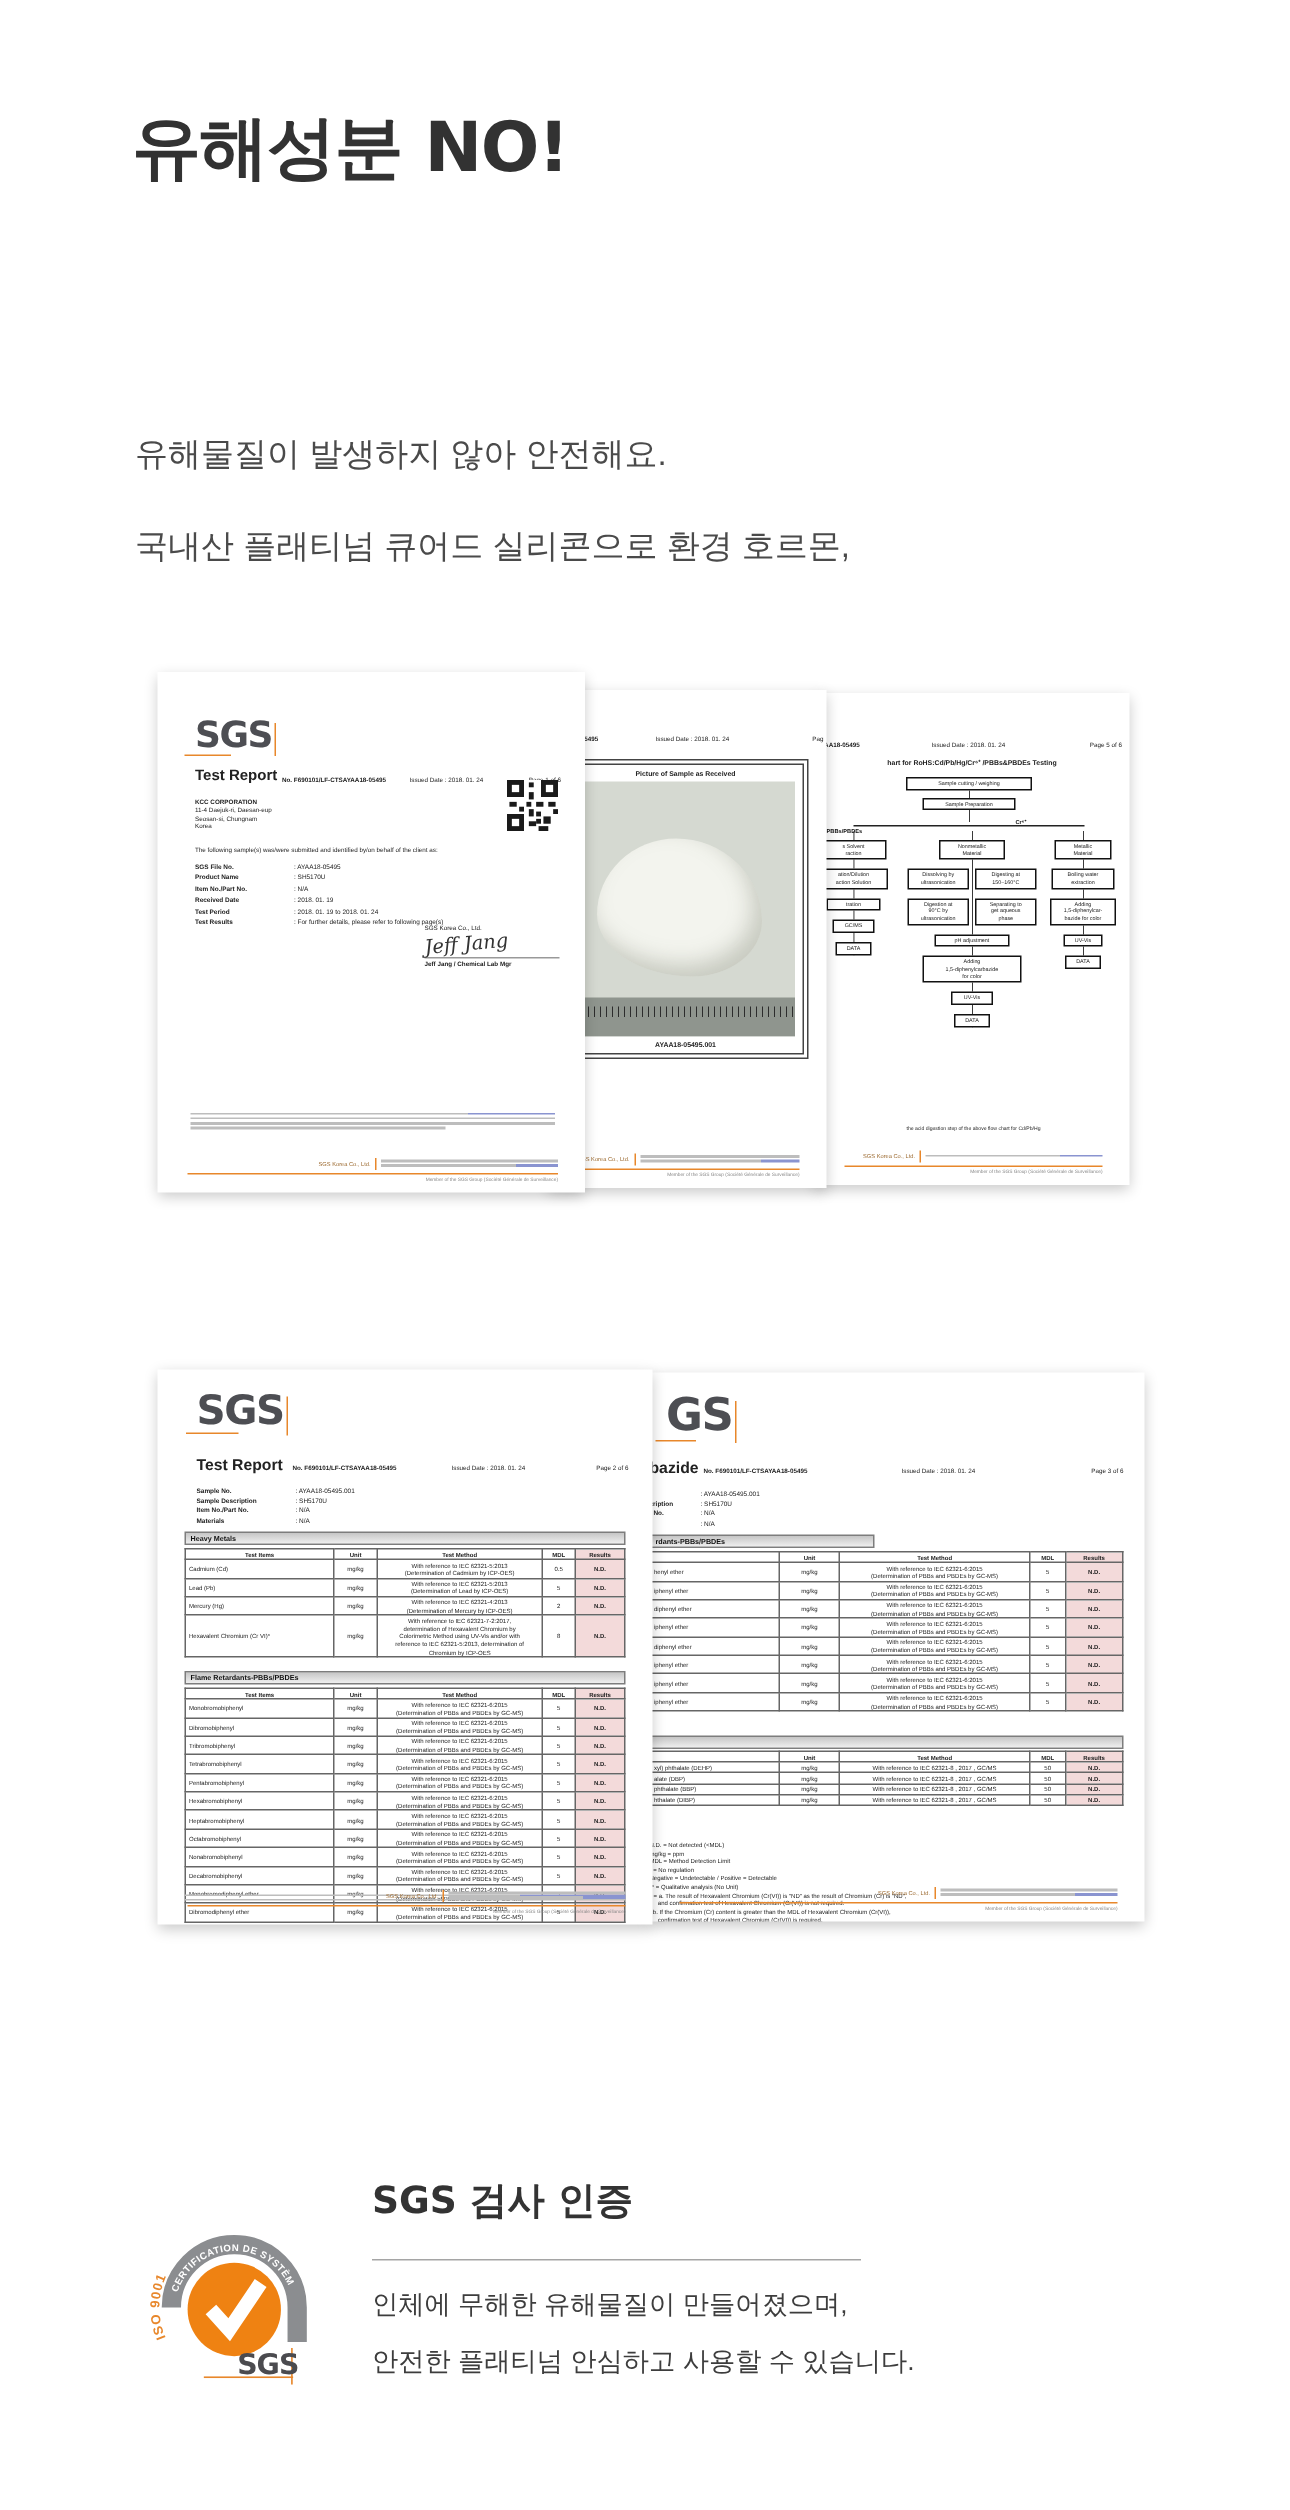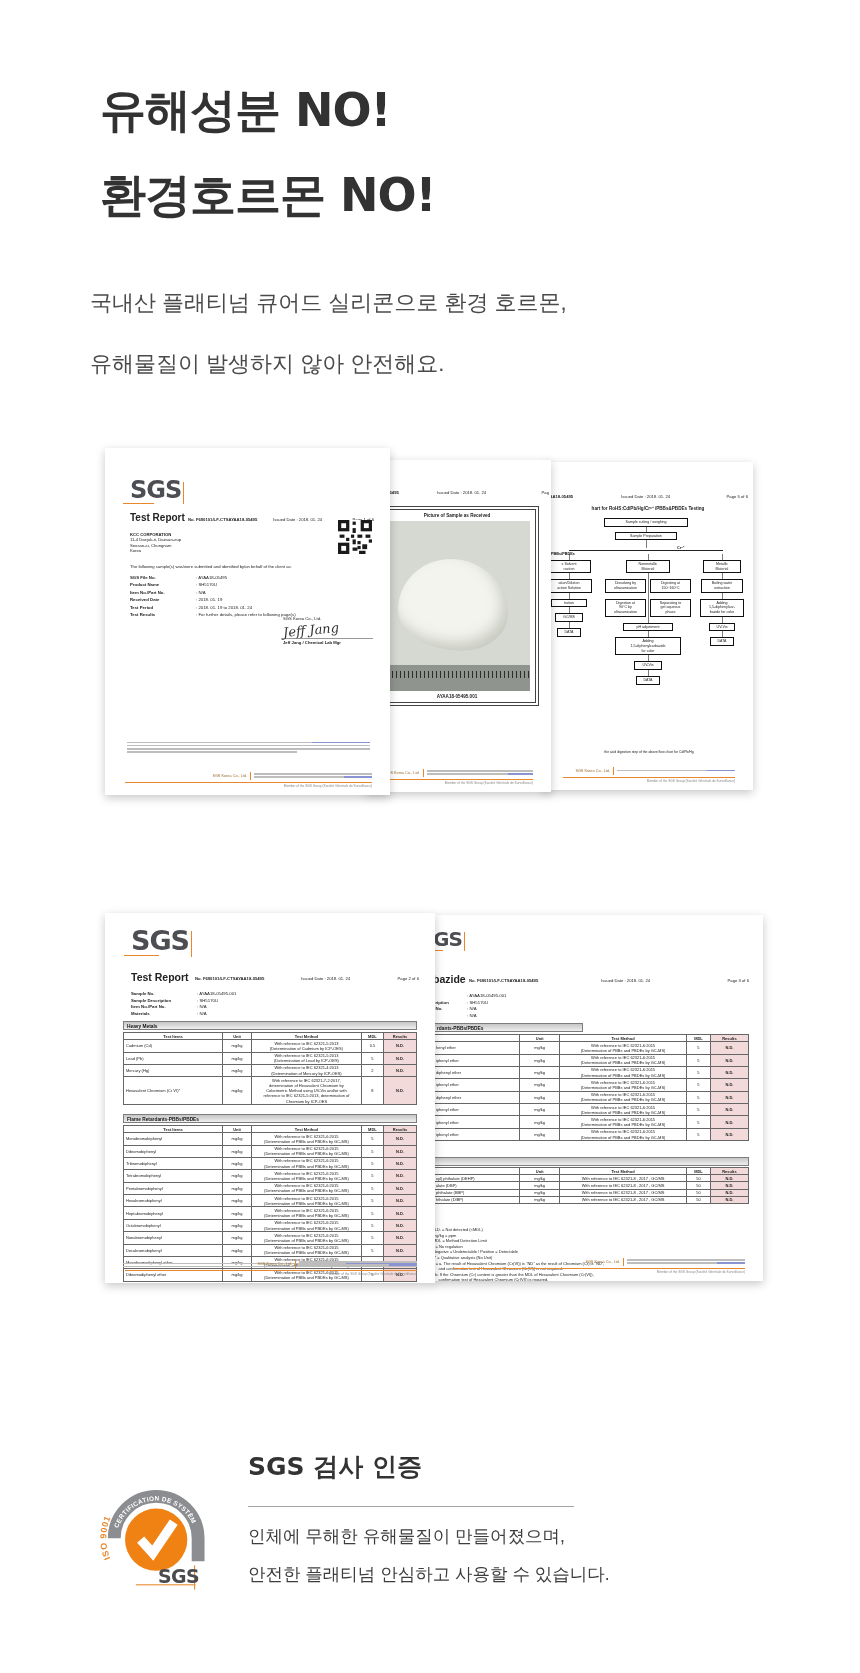--- a/index.html
+++ b/index.html
@@ -2,21 +2,21 @@
 <html><head>
 <meta charset="utf-8">
 <style>
   html,body{margin:0;padding:0}
   body{width:860px;height:1673px;background:#fff;position:relative;overflow:hidden;
        font-family:"Liberation Sans",sans-serif;color:#222}
   .abs{position:absolute}
 
   
   .hero-title{position:absolute;left:88px;top:56px;font-family:"DejaVu Sans","Liberation Sans",sans-serif;
-    font-weight:800;font-size:46px;line-height:85px;color:#323232;letter-spacing:-1px;margin:12px}
+    font-weight:800;font-size:46px;line-height:85px;color:#323232;letter-spacing:-1px;margin:0}
   .hero-sub{position:absolute;left:90px;top:272px;font-size:22px;line-height:61px;color:#4a4a4a}
 
   
   .grp{position:absolute}
   .doc{position:absolute;background:#fff;box-shadow:0 3px 9px rgba(0,0,0,.22);overflow:hidden}
   .sgs-logo{position:absolute;font-family:"DejaVu Sans",sans-serif;font-weight:bold;color:#4d4e53;letter-spacing:-1px;line-height:1}
   .sgs-logo::after{content:"";position:absolute;left:-7px;bottom:-2px;width:60%;height:1px;background:#e8872b}
   .sgs-logo::before{content:"";position:absolute;right:-3px;top:15%;width:1px;height:95%;background:#e8872b}
   .rp-title{position:absolute;font-weight:bold;color:#222}
   .t4{font-size:4.2px;color:#222;line-height:1.3}
@@ -71,25 +71,25 @@
   
   .cert-title{position:absolute;left:248px;top:1450px;font-size:25px;font-weight:800;color:#333;
               font-family:"DejaVu Sans","Liberation Sans",sans-serif}
   .cert-div{position:absolute;left:248px;top:1506px;width:326px;height:1px;background:#a5a5a5}
   .cert-line{position:absolute;left:248px;font-size:17.5px;color:#3d3d3d}
 </style>
 </head>
 <body>
 
 <h1 class="hero-title"><span>유해성분 NO!</span><br>
-<span>환경호르몬 NO!</span></h1>
+</h1>
 
 <div class="hero-sub">
+  <div>유해물질이 발생하지 않아 안전해요.</div>
   <div>국내산 플래티넘 큐어드 실리콘으로 환경 호르몬,</div>
-  <div>유해물질이 발생하지 않아 안전해요.</div>
 </div>
 
 <div class="grp" style="left:95px;top:440px;width:665px;height:365px">
 
   <div class="doc" style="left:448px;top:22px;width:210px;height:328px;z-index:1">
     <div class="abs t4" style="left:4px;top:32px;font-weight:bold">YAA18-05495</div>
     <div class="abs t4" style="left:78px;top:32px">Issued Date :  2018. 01. 24</div>
     <div class="abs t4" style="right:5px;top:32px">Page 5 of 6</div>
     <div class="abs t4b" style="left:2px;right:2px;top:44px;text-align:center;font-size:4.6px">hart for RoHS:Cd/Pb/Hg/Cr⁶⁺ /PBBs&amp;PBDEs Testing</div>
 
@@ -292,21 +292,21 @@
       </div>
       <div class="oline"></div>
       <div class="member">Member of the SGS Group (Société Générale de Surveillance)</div>
     </div>
   </div>
 </div>
 
 <div class="grp" style="left:88px;top:895px;width:682px;height:395px">
 
   <div class="doc" style="left:345px;top:20px;width:330px;height:366px;z-index:1">
-    <div class="sgs-logo" style="left:0;top:14px;font-size:20px">GS</div>
+    <div class="sgs-logo" style="left:11px;top:14px;font-size:30px">GS</div>
     <div class="rp-title" style="left:0;top:58px;font-size:10.5px">bazide</div>
     <div class="abs t4b" style="left:36px;top:63px">No. F690101/LF-CTSAYAA18-05495</div>
     <div class="abs t4" style="left:168px;top:63px">Issued Date :  2018. 01. 24</div>
     <div class="abs t4" style="right:14px;top:63px">Page 3 of 6</div>
 
     <div class="abs" style="left:0;top:78px;width:160px">
 
         <div class="fldrow" style="line-height:6.6px">
           <b style="flex:0 0 34px"></b>
           <span>: AYAA18-05495.001</span>

